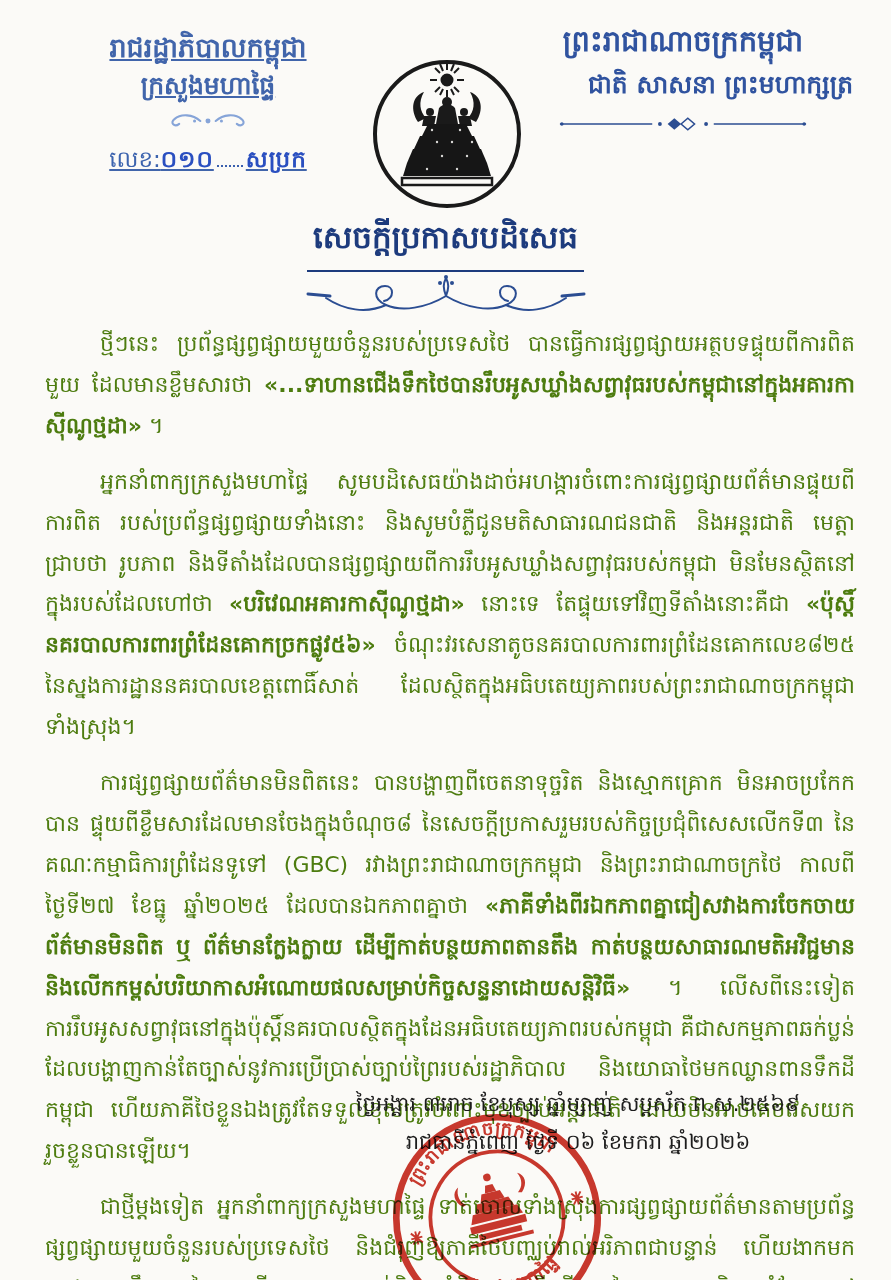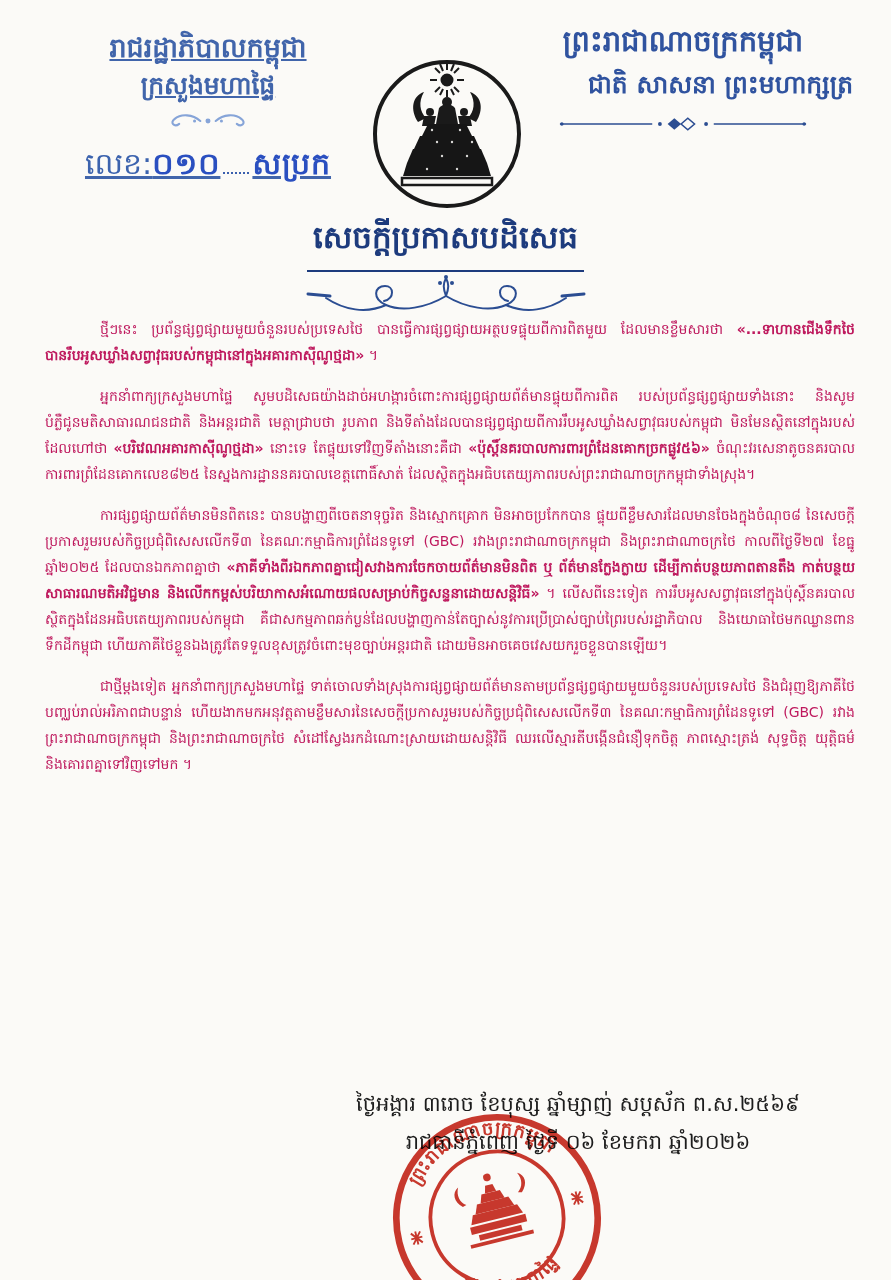--- a/index.html
+++ b/index.html
@@ -6,39 +6,39 @@
   .page{
     position:relative;width:891px;height:1280px;margin:0 auto;
     background:#fbfaf7;overflow:hidden;
     font-family:"DejaVu Sans",sans-serif;color:#1c1c1c;
   }
   
   .lh-left{position:absolute;left:58px;top:30px;width:300px;text-align:center;color:#4165ab;text-decoration:underline;}
   .lh-left .l1{font-size:27px;font-weight:bold;line-height:1.35;}
   .lh-left .l2{font-size:25px;font-weight:bold;line-height:1.3;margin-top:4px;}
   .lh-left .orn{margin-top:8px;}
-  .ref-line{margin-top:10px;font-size:30px;color:#3c63ae;white-space:nowrap;}
+  .ref-line{margin-top:10px;font-size:23px;color:#3c63ae;white-space:nowrap;}
   .ink{color:#2a4fc0;font-weight:600;letter-spacing:1px;}
   .leader{display:inline-block;width:26px;height:15px;border-bottom:2px dotted #3a5fae;margin:0 3px;}
   
   .lh-right{position:absolute;right:38px;top:22px;width:340px;text-align:center;color:#30539f;}
   .lh-right .l1{font-size:29px;font-weight:bold;line-height:1.35;}
   .lh-right .l2{font-size:25px;font-weight:600;margin-top:8px;text-align:right;}
   .lh-right .div{margin-top:10px;}
   
   .emblem{position:absolute;left:372px;top:52px;}
   
   .title-wrap{position:absolute;left:0;top:218px;width:891px;text-align:center;}
   .doc-title{display:inline-block;font-size:31px;font-weight:bold;color:#1d3b7d;
     border-bottom:2.5px solid #1d3b7d;padding:0 6px 7px;}
   .flourish{margin-top:2px;}
   
   .body-text{position:absolute;left:45px;top:316px;width:810px;}
-  .body-text p{margin:0 0 15px;font-size:14px;line-height:1.86;text-align:justify;
-    text-indent:55px;color:#be185d;}
+  .body-text p{margin:8px 0 15px;font-size:22px;line-height:1.86;text-align:justify;
+    text-indent:55px;color:#4d7c0f;}
   .b{font-weight:bold;}
   
   .datelines{position:absolute;left:298px;top:1086px;width:560px;text-align:center;
     font-size:21px;line-height:1.8;color:#1c1c1c;}
   
   .stamp{position:absolute;left:383px;top:1104px;mix-blend-mode:multiply;opacity:.92;}
 </style>
 </head>
 <body>
 

